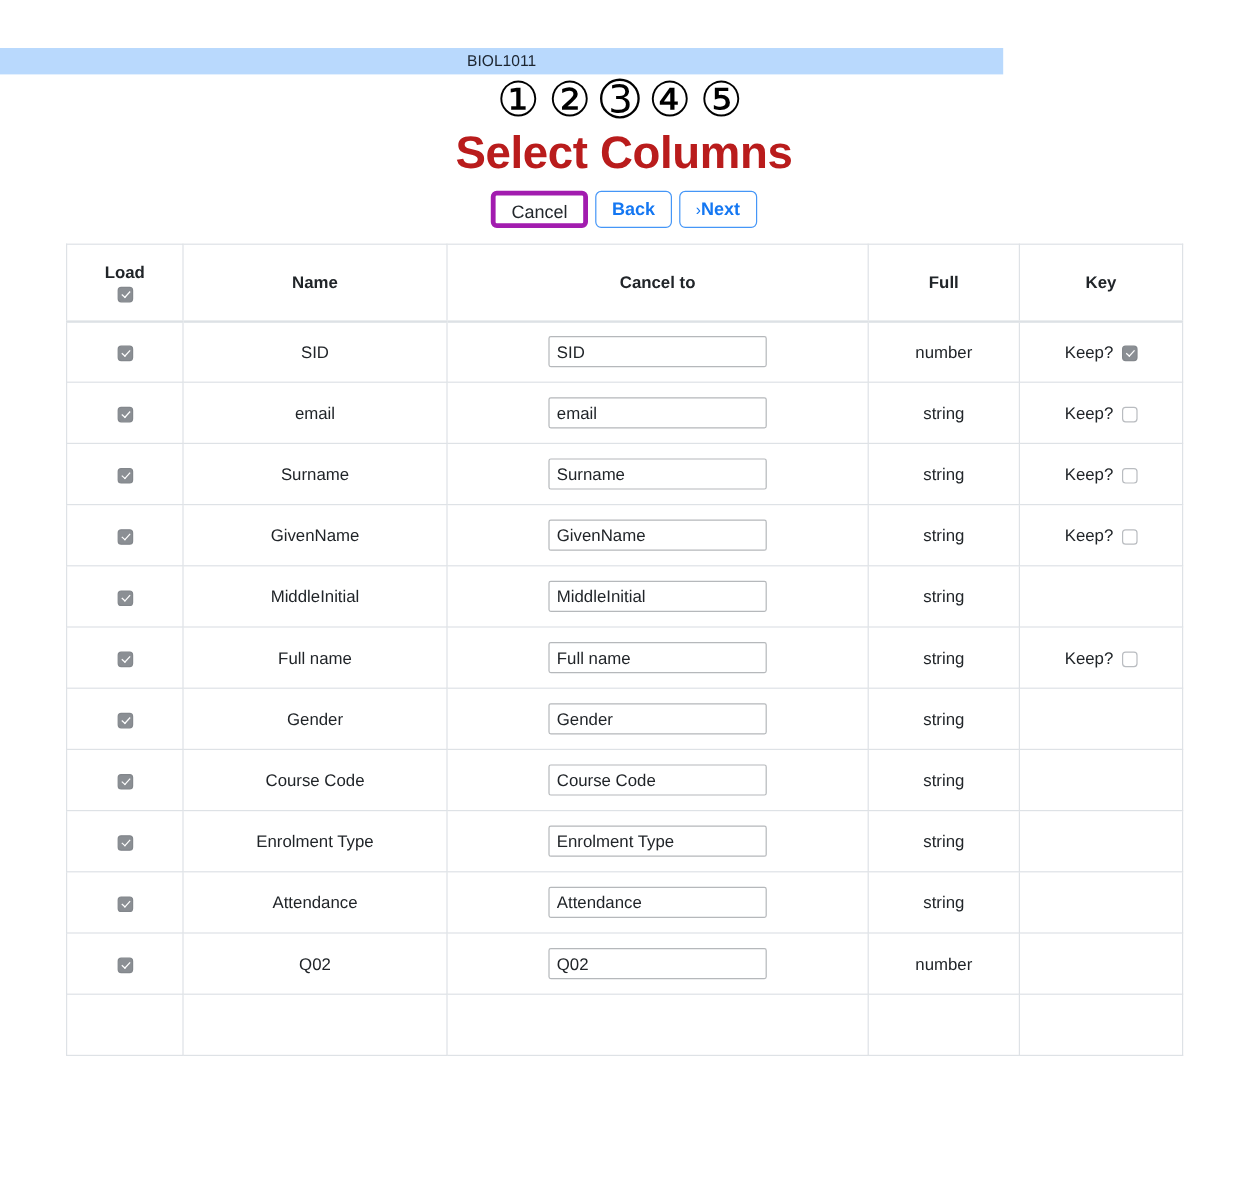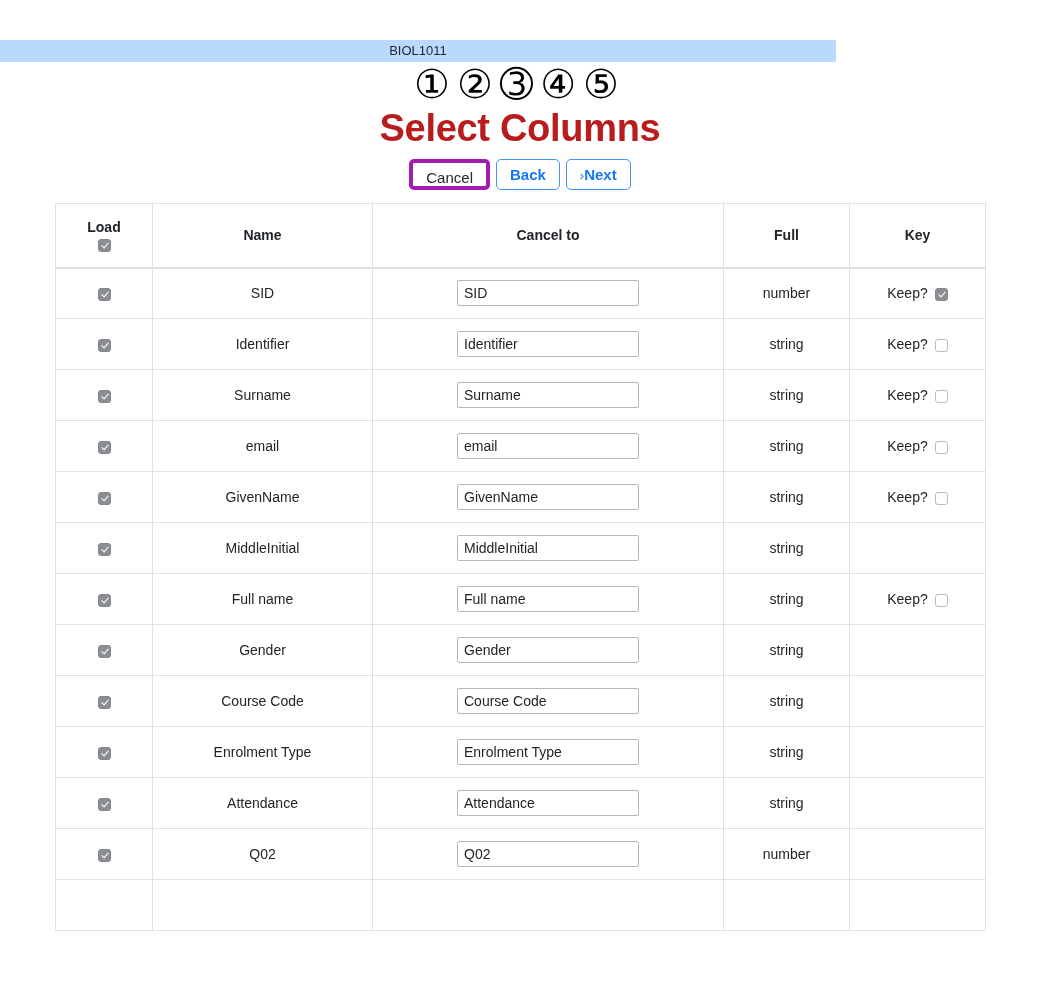--- a/index.html
+++ b/index.html
@@ -217,36 +217,29 @@
     <tbody id="rows-host">
         <tr>
           <td><span class="cb on"></span></td>
           <td>SID</td>
           <td><input type="text" class="rename-input" value="SID" style=""></td>
           <td>number</td>
           <td><span class="key-cell"><span class="key-label">Keep?</span><span class="cb on"></span></span></td>
         </tr>
         <tr>
           <td><span class="cb on"></span></td>
-          <td>Identifier</td>
-          <td><input type="text" class="rename-input" value="Identifier" style=""></td>
+          <td>email</td>
+          <td><input type="text" class="rename-input" value="email" style=""></td>
           <td>string</td>
           <td><span class="key-cell"><span class="key-label">Keep?</span><span class="cb off"></span></span></td>
         </tr>
         <tr>
           <td><span class="cb on"></span></td>
           <td>Surname</td>
           <td><input type="text" class="rename-input" value="Surname" style=""></td>
-          <td>string</td>
-          <td><span class="key-cell"><span class="key-label">Keep?</span><span class="cb off"></span></span></td>
-        </tr>
-        <tr>
-          <td><span class="cb on"></span></td>
-          <td>email</td>
-          <td><input type="text" class="rename-input" value="email" style=""></td>
           <td>string</td>
           <td><span class="key-cell"><span class="key-label">Keep?</span><span class="cb off"></span></span></td>
         </tr>
         <tr>
           <td><span class="cb on"></span></td>
           <td>GivenName</td>
           <td><input type="text" class="rename-input" value="GivenName" style=""></td>
           <td>string</td>
           <td><span class="key-cell"><span class="key-label">Keep?</span><span class="cb off"></span></span></td>
         </tr>

